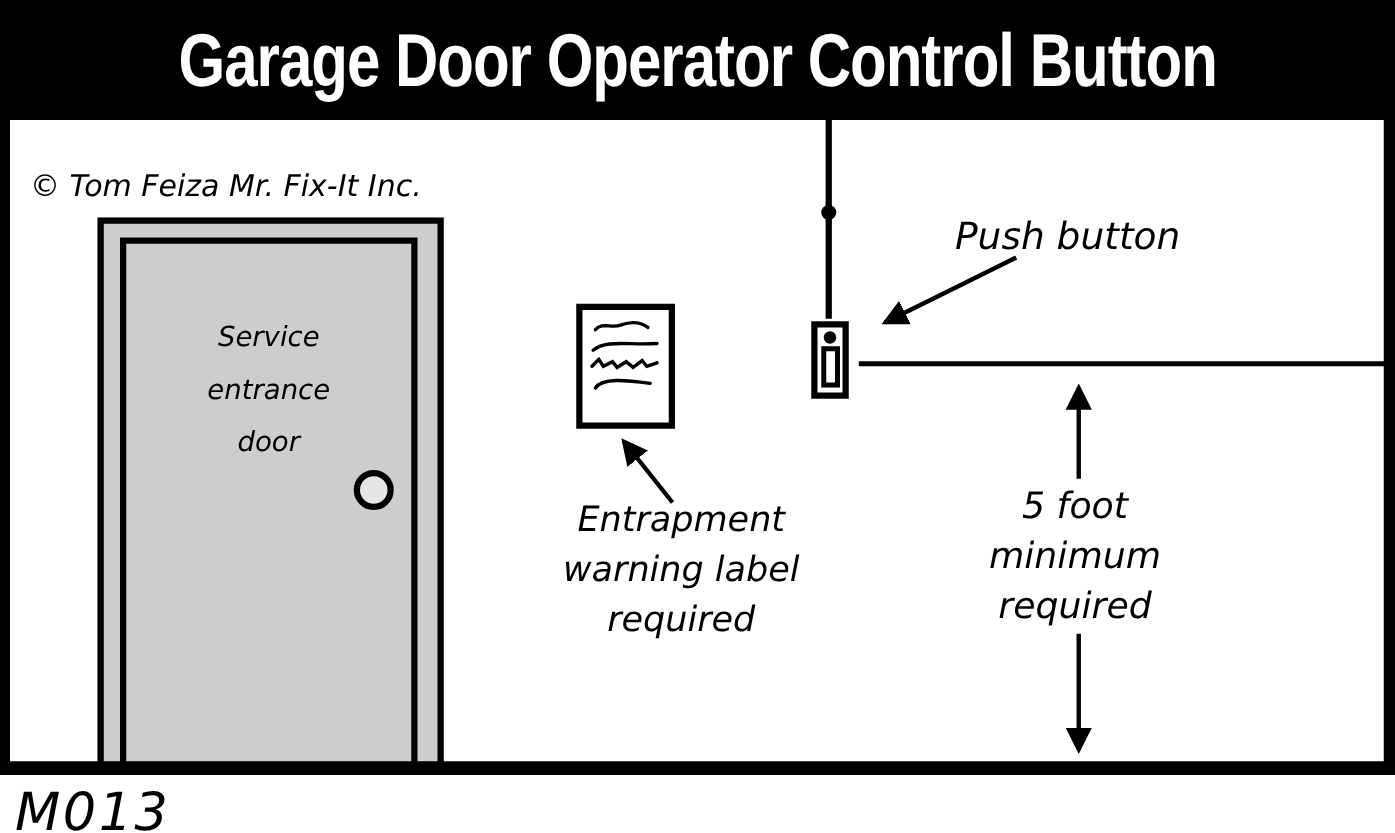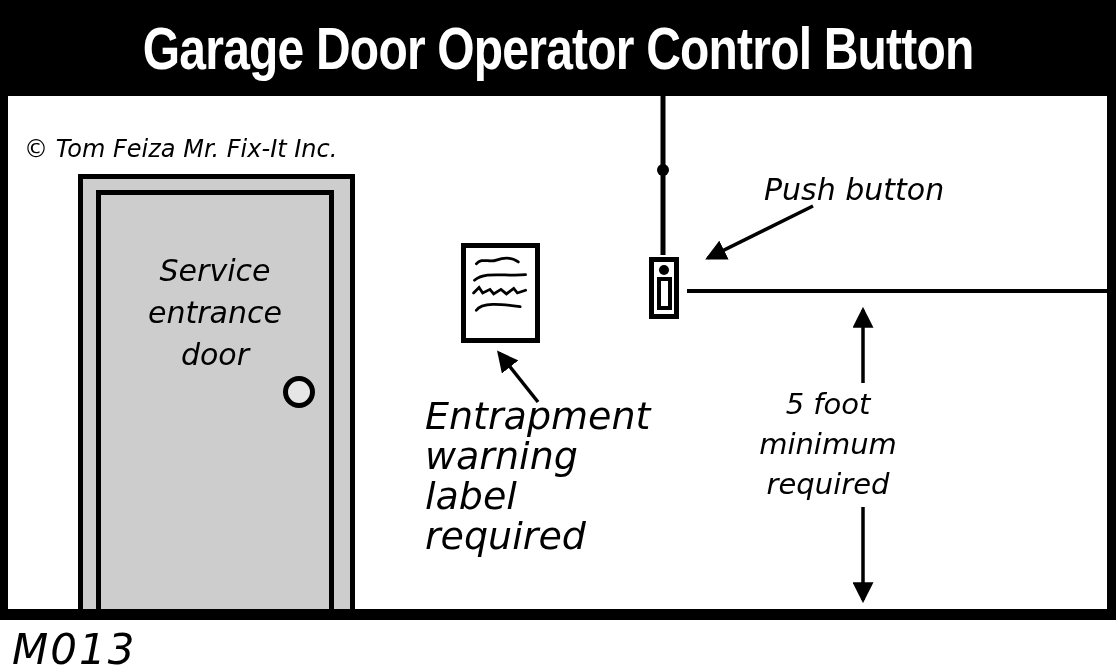--- a/index.html
+++ b/index.html
@@ -34,24 +34,24 @@
     box-sizing:border-box;border:0 solid var(--ink);
     border-left-width:8px;border-right-width:9px;border-bottom-width:11px;
     z-index:5;pointer-events:none;
   }
   
   .hand{
     font-family:"DejaVu Sans",sans-serif;font-style:italic;
     white-space:pre-line;line-height:1.33;
   }
   .copyright{position:absolute;left:24px;top:104px;font-size:24px;z-index:6;margin-top:30px;}
-  .door-label{position:absolute;left:95px;top:250px;width:240px;text-align:center;font-size:30px;line-height:42px;z-index:6;}
+  .door-label{position:absolute;left:95px;top:250px;width:240px;text-align:center;font-size:22px;line-height:42px;z-index:6;}
   .push-label{position:absolute;left:764px;top:170px;width:200px;font-size:30px;z-index:6;}
-  .warn-caption{position:absolute;left:425px;top:396px;width:240px;text-align:left;font-size:38px;line-height:40px;z-index:6;}
-  .clearance-label{position:absolute;left:728px;top:384px;width:200px;text-align:center;font-size:29px;line-height:40px;z-index:6;}
+  .warn-caption{position:absolute;left:425px;top:396px;width:240px;text-align:center;font-size:28px;line-height:40px;z-index:6;}
+  .clearance-label{position:absolute;left:760px;top:384px;width:200px;text-align:center;font-size:29px;line-height:40px;z-index:6;}
   .code{position:absolute;left:12px;top:622px;font-size:42px;letter-spacing:2px;z-index:6;}
   
   .door-outer{
     position:absolute;left:78px;top:174px;width:277px;height:444px;
     box-sizing:border-box;border:5px solid var(--ink);background:var(--door-fill);z-index:1;
   }
   .door-inner{
     position:absolute;left:96px;top:190px;width:238px;height:428px;
     box-sizing:border-box;border:5px solid var(--ink);background:var(--door-fill);z-index:2;
   }

